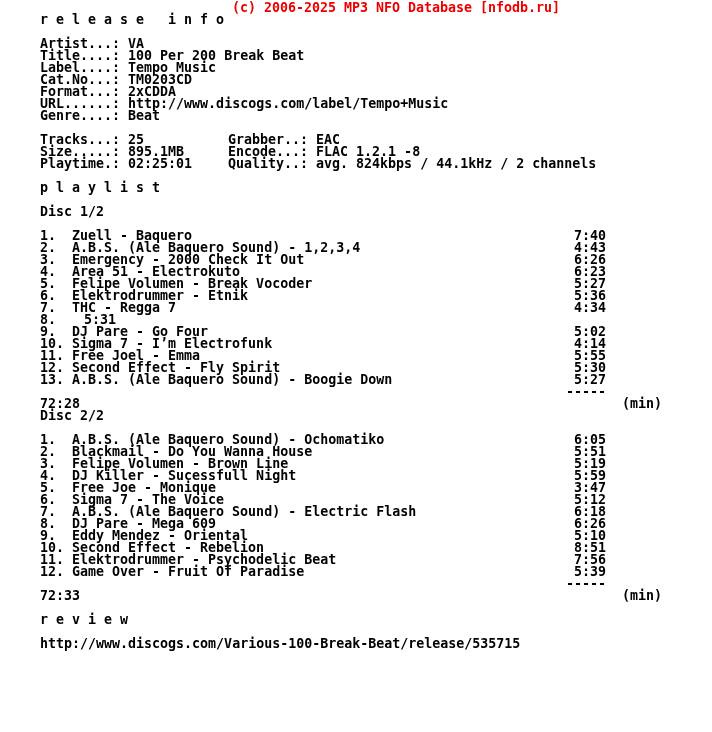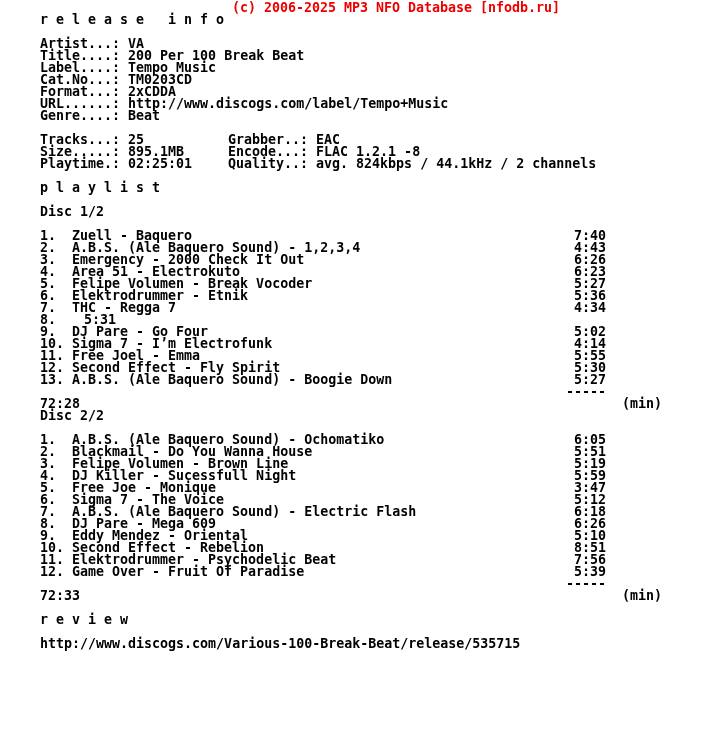--- a/index.html
+++ b/index.html
@@ -44,21 +44,21 @@
 <div class="page">
 
   <div class="line center red" style="color: rgb(238, 0, 0);">(c) 2006-2025 MP3 NFO Database [nfodb.ru]</div>
 
   <div class="line section-title">r e l e a s e   i n f o</div>
 
   <div class="line blank"></div>
 
   <div id="release-fields">
       <div class="line field"><span class="flabel">Artist...:</span><span class="fvalue">VA</span></div>
-      <div class="line field"><span class="flabel">Title....:</span><span class="fvalue">200 Per 100 Break Beat</span></div>
+      <div class="line field"><span class="flabel">Title....:</span><span class="fvalue">100 Per 200 Break Beat</span></div>
       <div class="line field"><span class="flabel">Label....:</span><span class="fvalue">Tempo Music</span></div>
       <div class="line field"><span class="flabel">Cat.No...:</span><span class="fvalue">TM0203CD</span></div>
       <div class="line field"><span class="flabel">Format...:</span><span class="fvalue">2xCDDA</span></div>
       <div class="line field"><span class="flabel">URL......:</span><span class="fvalue">http://www.discogs.com/label/Tempo+Music</span></div>
       <div class="line field"><span class="flabel">Genre....:</span><span class="fvalue">Beat</span></div>
     </div>
 
   <div class="line blank"></div>
 
   <div id="rip-rows">

